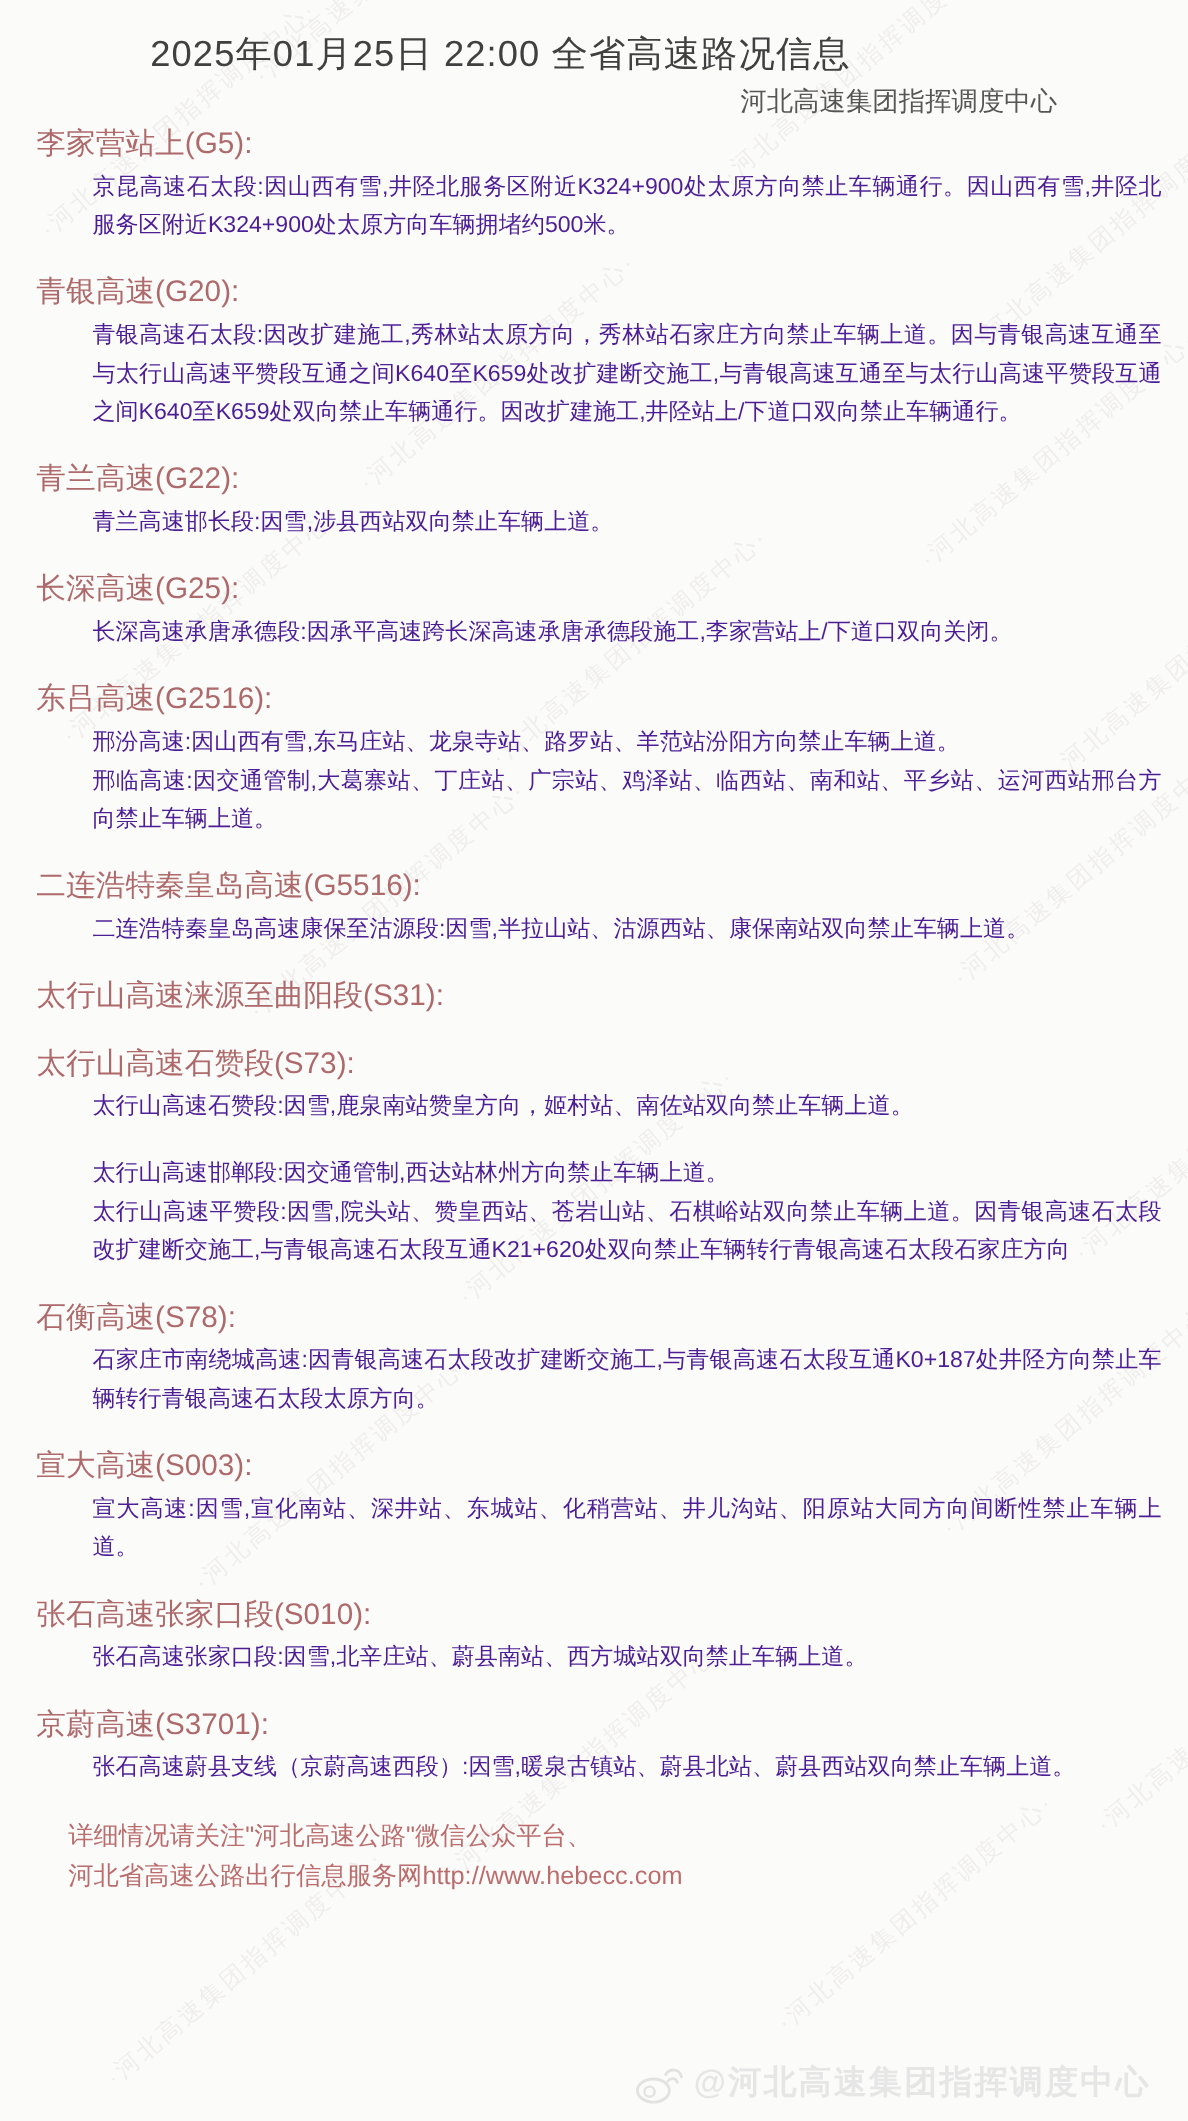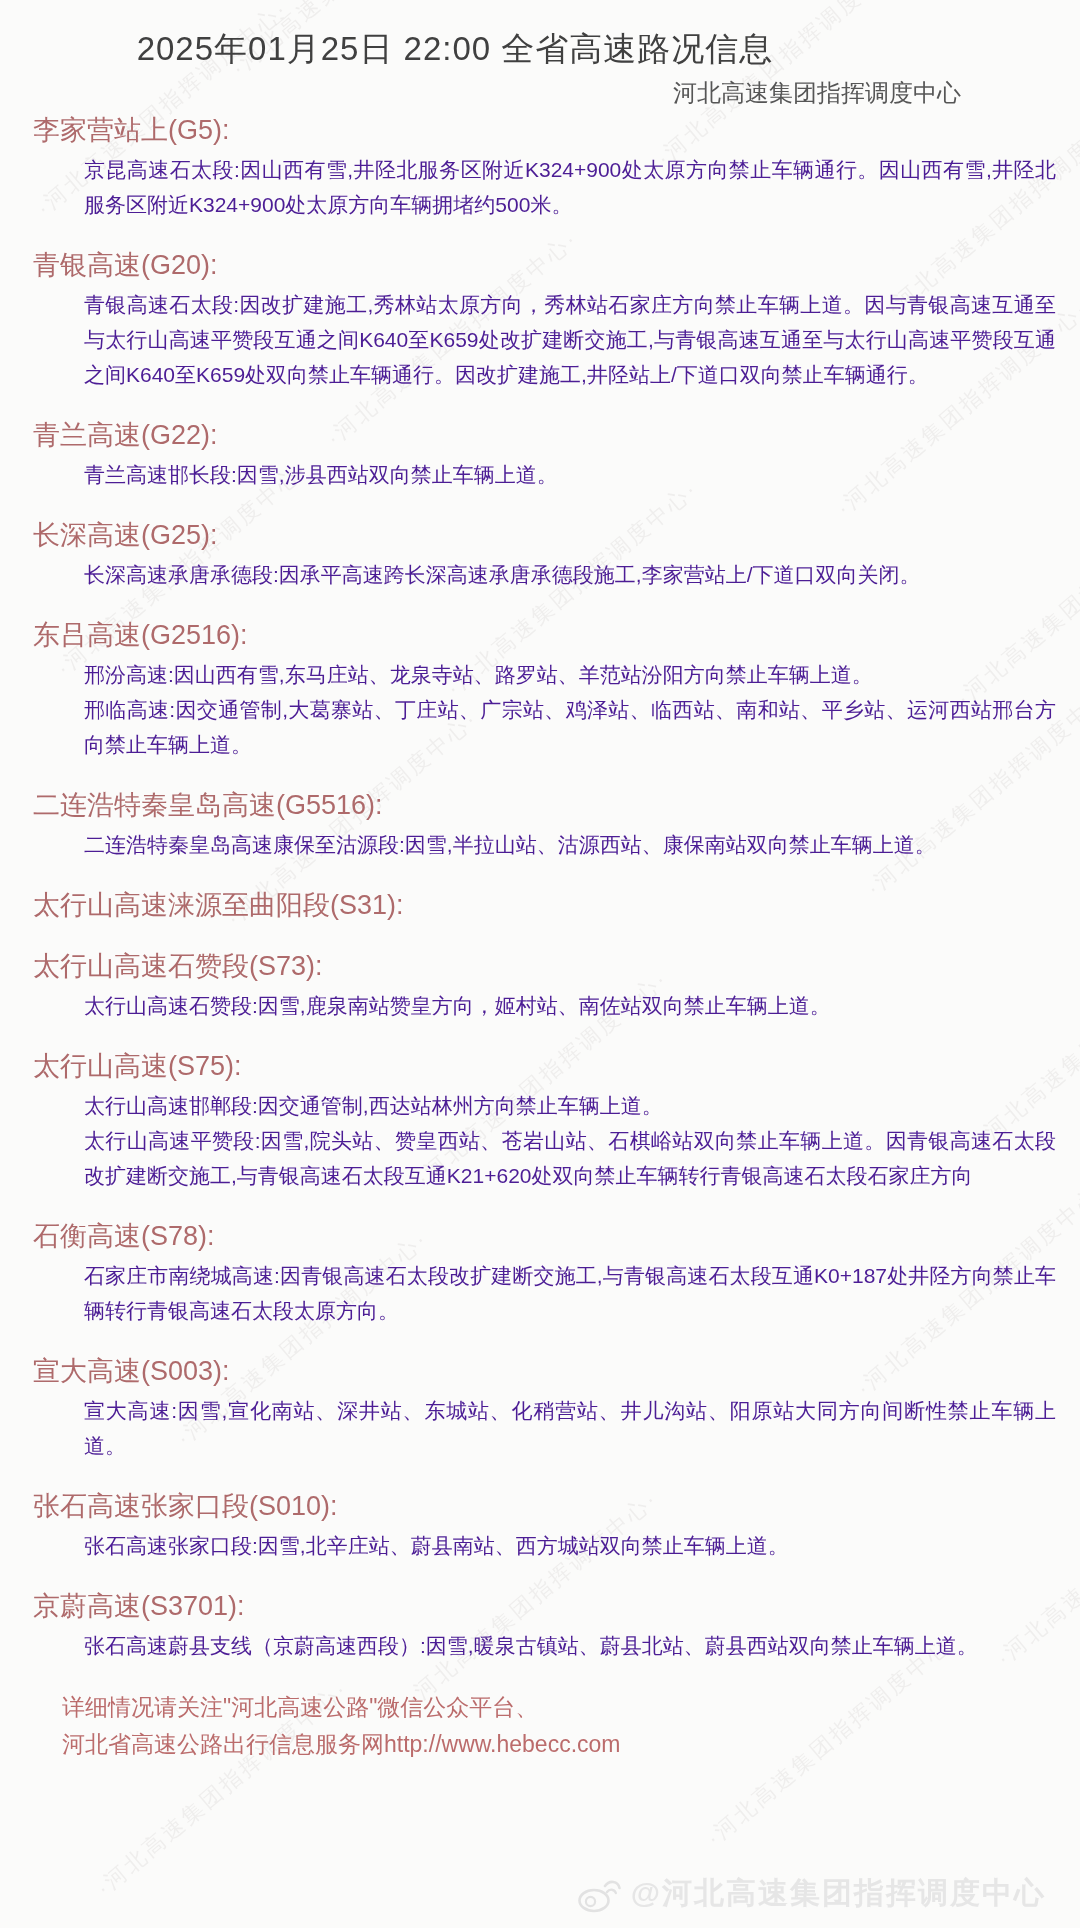--- a/index.html
+++ b/index.html
@@ -104,21 +104,20 @@
         <p>二连浩特秦皇岛高速康保至沽源段:因雪,半拉山站、沽源西站、康保南站双向禁止车辆上道。</p>
       </section>
       <section class="sec">
         <h2>太行山高速涞源至曲阳段(S31):</h2>
       </section>
       <section class="sec">
         <h2>太行山高速石赞段(S73):</h2>
         <p>太行山高速石赞段:因雪,鹿泉南站赞皇方向，姬村站、南佐站双向禁止车辆上道。</p>
       </section>
       <section class="sec">
-        <h2>太行山高速(S75):</h2>
         <p>太行山高速邯郸段:因交通管制,西达站林州方向禁止车辆上道。</p>
         <p>太行山高速平赞段:因雪,院头站、赞皇西站、苍岩山站、石棋峪站双向禁止车辆上道。因青银高速石太段改扩建断交施工,与青银高速石太段互通K21+620处双向禁止车辆转行青银高速石太段石家庄方向</p>
       </section>
       <section class="sec">
         <h2>石衡高速(S78):</h2>
         <p>石家庄市南绕城高速:因青银高速石太段改扩建断交施工,与青银高速石太段互通K0+187处井陉方向禁止车辆转行青银高速石太段太原方向。</p>
       </section>
       <section class="sec">
         <h2>宣大高速(S003):</h2>
         <p>宣大高速:因雪,宣化南站、深井站、东城站、化稍营站、井儿沟站、阳原站大同方向间断性禁止车辆上道。</p>

